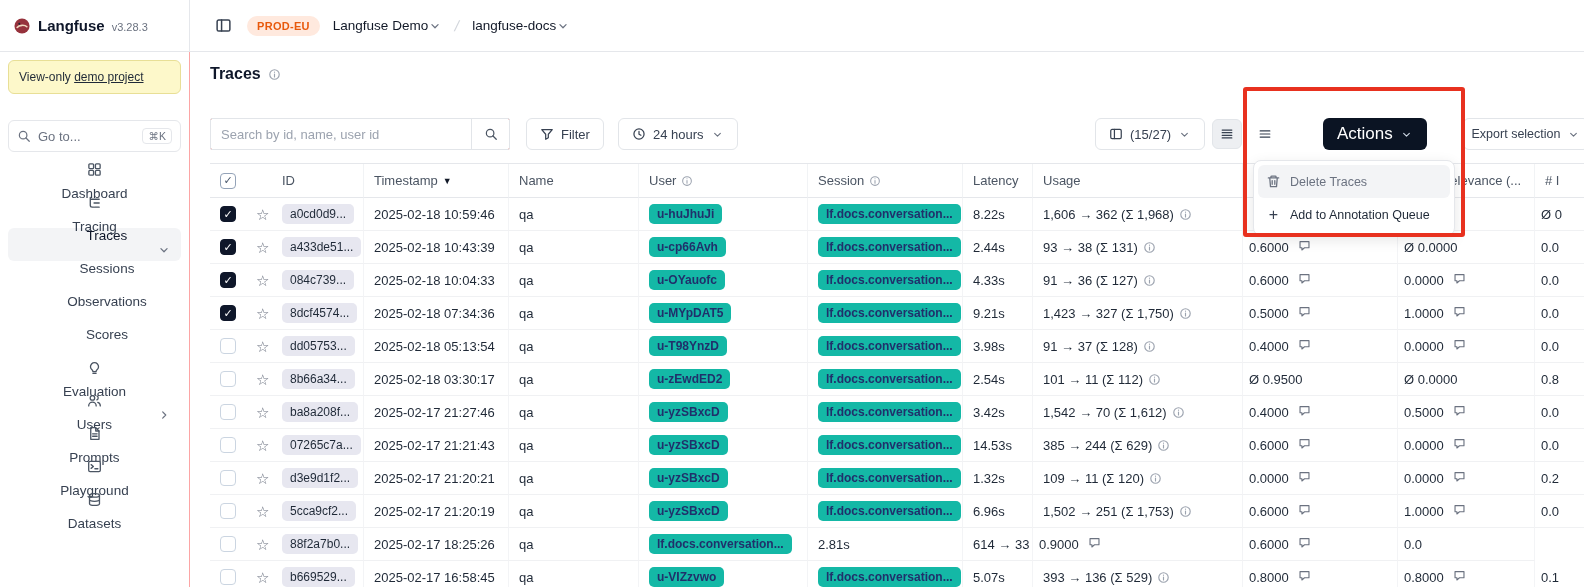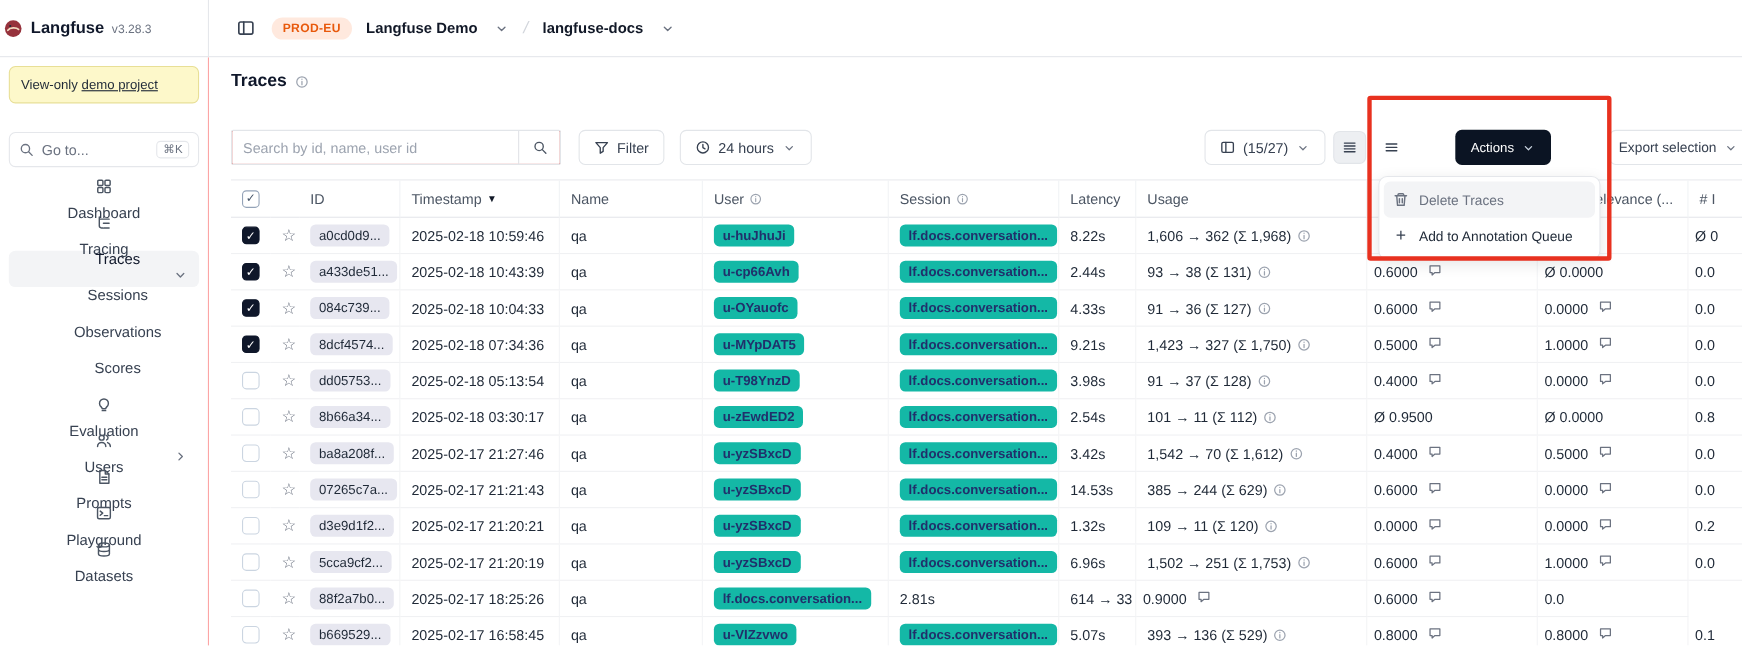--- a/index.html
+++ b/index.html
@@ -4,27 +4,27 @@
 <style>
   * { margin:0; padding:0; box-sizing:border-box; }
   html,body { width:1584px; height:587px; overflow:hidden; background:#fff;
     font-family:"Liberation Sans","DejaVu Sans",sans-serif; color:#111827; }
   .app { position:relative; width:1584px; height:587px; overflow:hidden; background:#fff; }
 
   svg.ic { fill:none; stroke:currentColor; stroke-width:1.4; stroke-linecap:round; stroke-linejoin:round; flex:none; }
 
   
   .topbar { position:absolute; top:0; left:0; right:0; height:52px; border-bottom:1px solid #e5e7eb; display:flex; background:#fff; z-index:5; }
-  .topbar-left { width:190px; flex:none; border-right:1px solid #e5e7eb; display:flex; align-items:center; padding:0 3px; gap:7px; }
+  .topbar-left { width:190px; flex:none; border-right:1px solid #e5e7eb; display:flex; align-items:center; padding:0 13px; gap:7px; }
   .app-name { font-size:15px; font-weight:700; color:#0f172a; }
   .app-version { font-size:11px; color:#6b7280; margin-top:2px; }
   .topbar-main { flex:1; display:flex; align-items:center; padding-left:22px; gap:13px; }
   .panel-btn { width:22px; height:22px; display:flex; align-items:center; justify-content:center; color:#374151; cursor:pointer; }
   .env-badge { background:#ffe9de; color:#e8590c; font-size:11px; font-weight:700; letter-spacing:.3px; padding:4px 10px; border-radius:999px; }
-  .crumb { display:flex; align-items:center; gap:15px; font-size:13.5px; font-weight:700; color:#111827; cursor:pointer; }
+  .crumb { display:flex; align-items:center; gap:0; font-size:13.5px; font-weight:400; color:#111827; cursor:pointer; }
   .crumb .chev { color:#6b7280; }
   .crumb-sep { color:#d1d5db; font-size:15px; transform:skewX(-12deg); }
 
   
   .sidebar { position:absolute; top:52px; left:0; width:190px; bottom:0; border-right:1px solid #fca5a5; background:#fff; padding:8px; z-index:4; }
   .banner { background:#fdf8ca; border:1px solid #e8df96; border-radius:6px; padding:9px 10px; font-size:12px; color:#1f2937; }
   .banner a { color:#1f2937; }
   .goto { margin-top:26px; height:32px; border:1px solid #e5e7eb; border-radius:6px; display:flex; align-items:center; gap:7px; padding:0 8px; color:#6b7280; font-size:13px; cursor:pointer; }
   .goto .kbd { margin-left:auto; border:1px solid #e5e7eb; border-radius:4px; font-size:10.5px; padding:1px 5px; color:#6b7280; background:#fff; }
   .nav { margin-top:10px; }
@@ -46,21 +46,21 @@
   .search-wrap input::placeholder { color:#9ca3af; }
   .search-btn { width:38px; border-left:1px solid #e2e5e9; display:flex; align-items:center; justify-content:center; color:#4b5563; background:#fff; cursor:pointer; }
   .btn { height:32px; border:1px solid #e2e5e9; background:#fff; border-radius:6px; display:inline-flex; align-items:center; gap:7px; padding:0 13px; font-size:13px; color:#374151; cursor:pointer; white-space:nowrap; }
   .btn .chev { color:#6b7280; }
   .btn-filter { position:absolute; left:316px; top:0; }
   .btn-time { position:absolute; left:408px; top:0; }
   .btn-cols { position:absolute; left:885px; top:0; }
   .btn-density { position:absolute; top:1px; width:30px; height:30px; border:1px solid #e2e5e9; border-radius:6px; display:flex; align-items:center; justify-content:center; color:#374151; cursor:pointer; background:#fff; }
   .btn-density.sel { left:1002px; background:#edeff2; }
   .btn-density.ghost { left:1040px; border:none; }
-  .btn-actions { position:absolute; left:1113px; top:0; height:32px; background:#0b1423; color:#fff; border:none; border-radius:6px; display:inline-flex; align-items:center; gap:7px; padding:0 14px; font-size:12px; font-weight:500; cursor:pointer; }
+  .btn-actions { position:absolute; left:1113px; top:0; height:32px; background:#0b1423; color:#fff; border:none; border-radius:6px; display:inline-flex; align-items:center; gap:7px; padding:0 14px; font-size:17px; font-weight:500; cursor:pointer; }
   .btn-actions .chev { color:#cbd5e1; }
   .btn-export { position:absolute; left:1253px; top:0; width:126px; justify-content:center; padding:0 8px; font-size:12.5px; }
 
   
   .table { position:absolute; top:111px; left:20px; right:0; bottom:0; overflow:hidden; }
   .tr, .thead-row { display:grid; grid-template-columns:36px 26px 92px 145px 130px 169px 155px 70px 210px 155px 137px 90px; width:1415px; }
   .thead-row { border-top:1px solid #e5e7eb; }
   .th { height:34px; display:flex; align-items:center; gap:5px; padding:0 10px; font-size:13px; font-weight:500; color:#4b5563; border-right:1px solid #f1f3f5; border-bottom:1px solid #e5e7eb; white-space:nowrap; overflow:visible; }
   .td { height:33px; display:flex; align-items:center; gap:5px; padding:0 10px; font-size:13px; color:#1f2937; border-right:1px solid #f3f4f6; border-bottom:1px solid #f0f1f3; white-space:nowrap; overflow:hidden; }
   .no-sep { border-right:none; }

